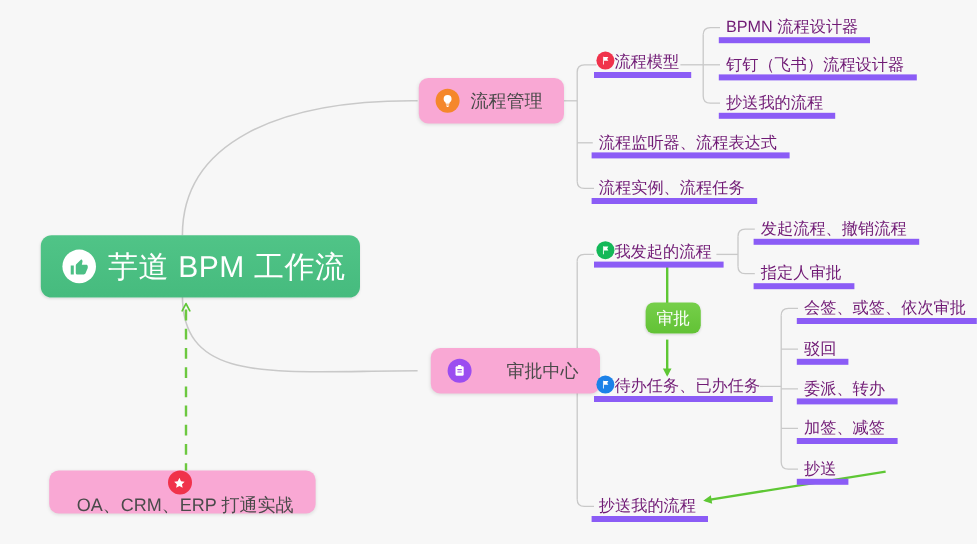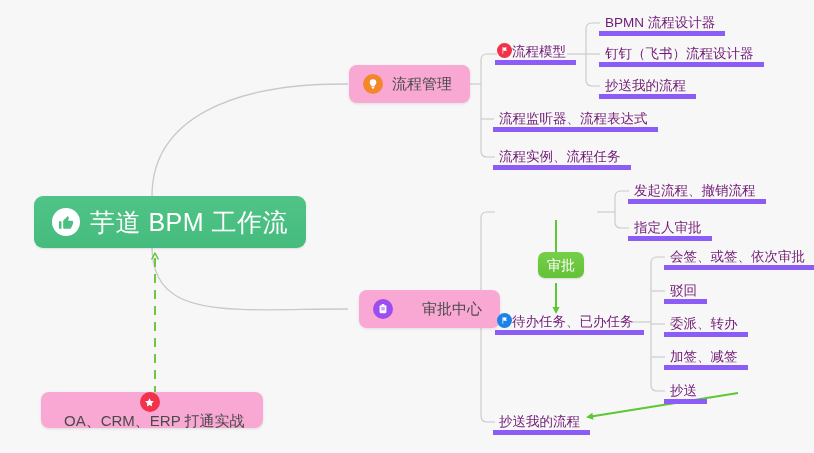--- a/index.html
+++ b/index.html
@@ -36,21 +36,21 @@
     display: flex;
     align-items: center;
   }
 
   
   .root {
     background: #4cbf85;
     background: linear-gradient(#50c487, #46bb7e);
     color: #ffffff;
     border-radius: 9px;
-    padding: 0 18px 0 18px;
+    padding: 0 12px 0 18px;
     height: 52px;
     font-size: 25px;
     letter-spacing: 0.5px;
     box-shadow: 0 1px 2px rgba(0,0,0,0.10);
   }
   .root .label { margin-left: 10px; }
 
   
   .card {
     background: #f9a8d4;
@@ -217,20 +217,29 @@
       <svg width="12" height="12" viewBox="0 0 24 24" fill="#ffffff">
         <rect x="5.2" y="4.4" width="13.6" height="16" rx="2.2"></rect>
         <rect x="9.1" y="2.2" width="5.8" height="3.4" rx="1.4"></rect>
         <rect x="8" y="9.2" width="8" height="1.7" rx="0.8" fill="#9b4df0"></rect>
         <rect x="8" y="13" width="8" height="1.7" rx="0.8" fill="#9b4df0"></rect>
       </svg>
     </span>
     <span class="label">审批中心</span>
   </div>
 
+  <div class="node leaf with-icon" style="left:495px; top:197px;">
+    <span class="cicon sm" style="background:#13b858;">
+      <svg width="9" height="9" viewBox="0 0 24 24" fill="#ffffff">
+        <path d="M6.6 3.2h1.9v17.6H6.6z"></path>
+        <path d="M8.5 4h10.1l-2.7 4.3 2.7 4.3H8.5z"></path>
+      </svg>
+    </span>
+    <span class="label">我发起的流程</span>
+  </div>
 
   <div class="node leaf with-icon" style="left:495px; top:309px;">
     <span class="cicon sm" style="background:#1c82e8;">
       <svg width="9" height="9" viewBox="0 0 24 24" fill="#ffffff">
         <path d="M6.6 3.2h1.9v17.6H6.6z"></path>
         <path d="M8.5 4h10.1l-2.7 4.3 2.7 4.3H8.5z"></path>
       </svg>
     </span>
     <span class="label">待办任务、已办任务</span>
   </div>

